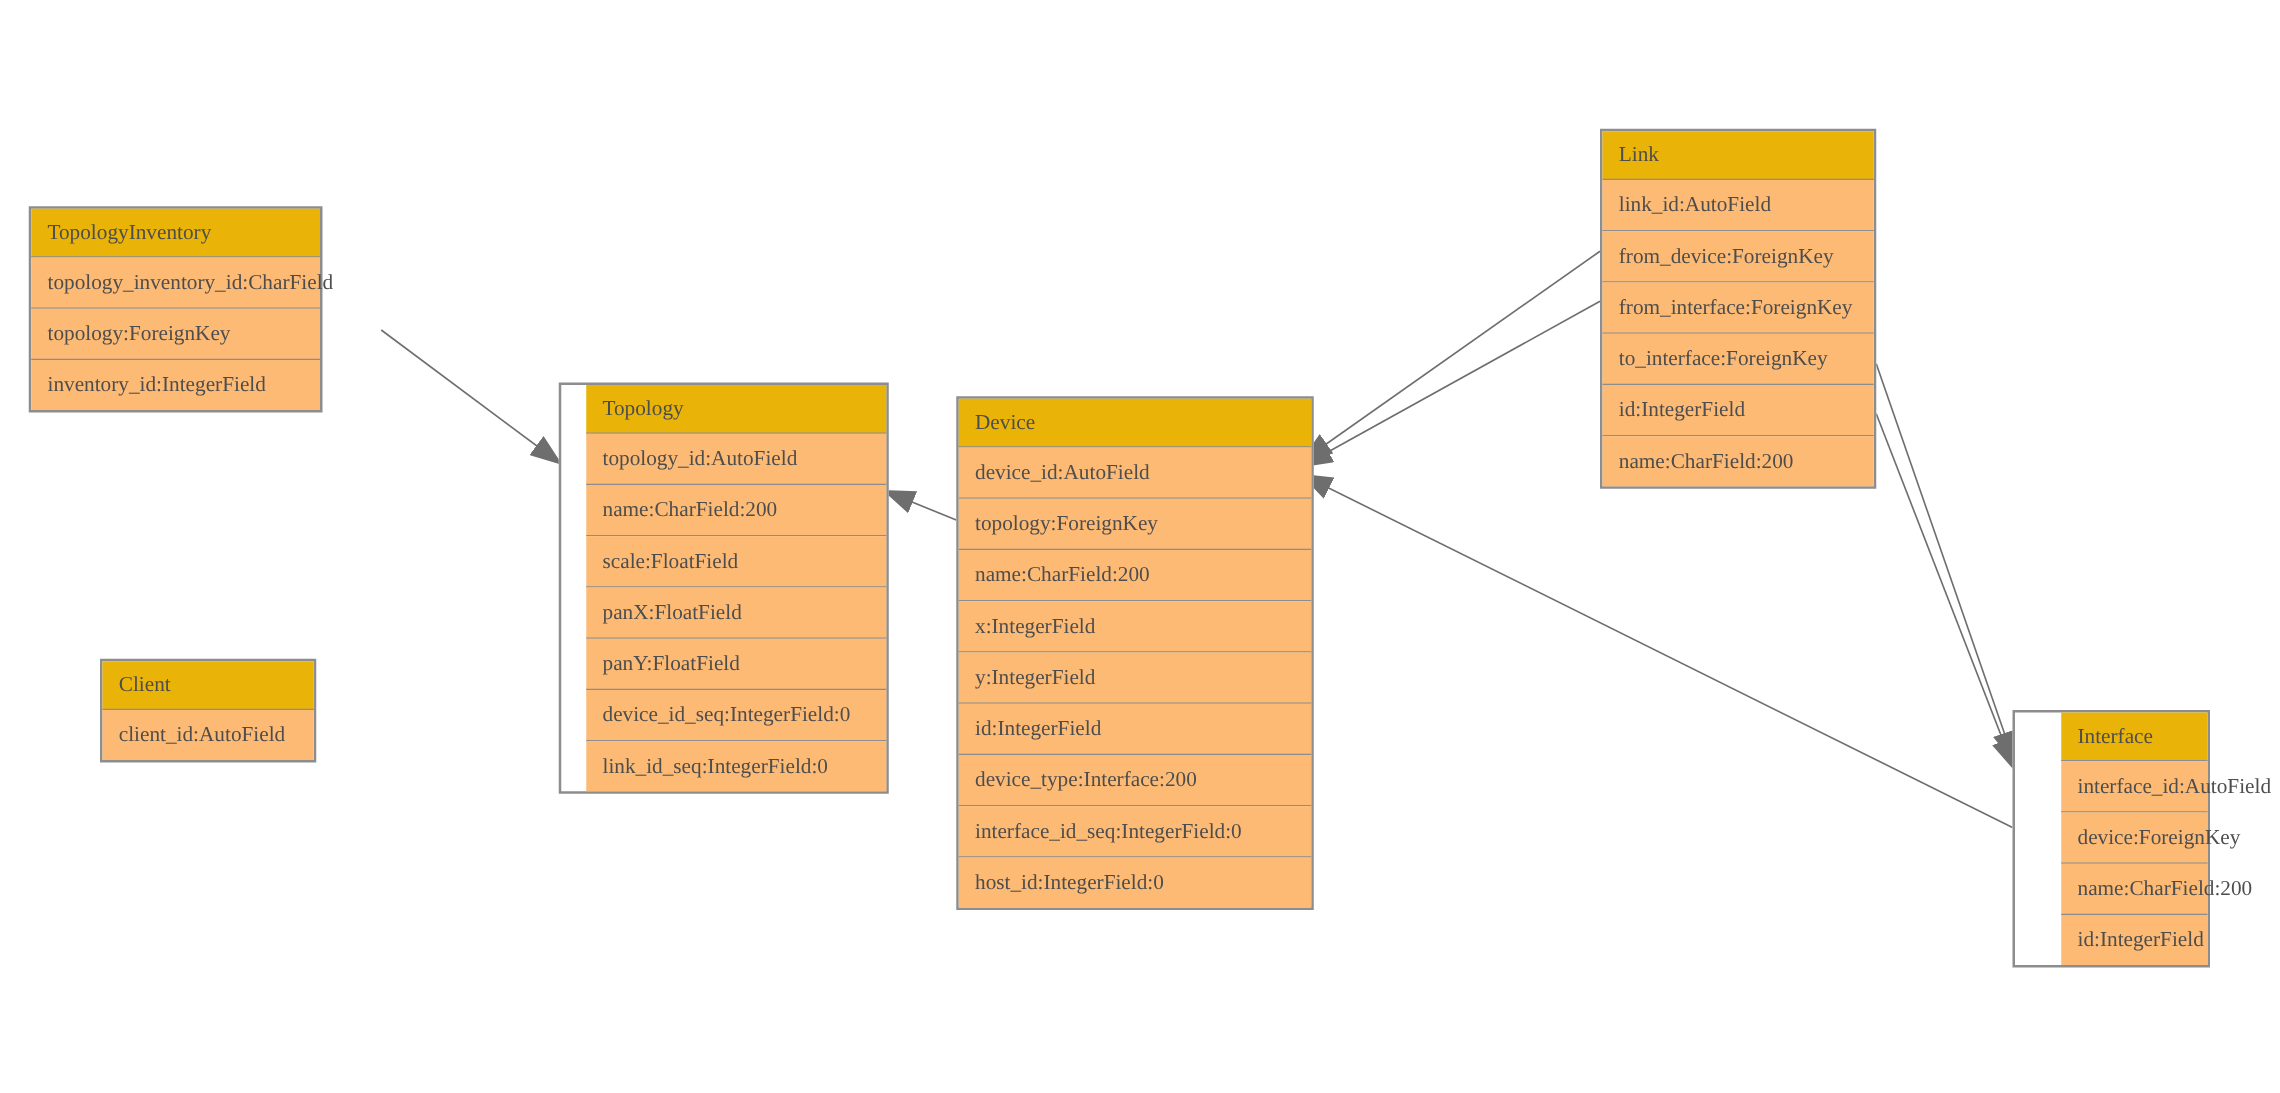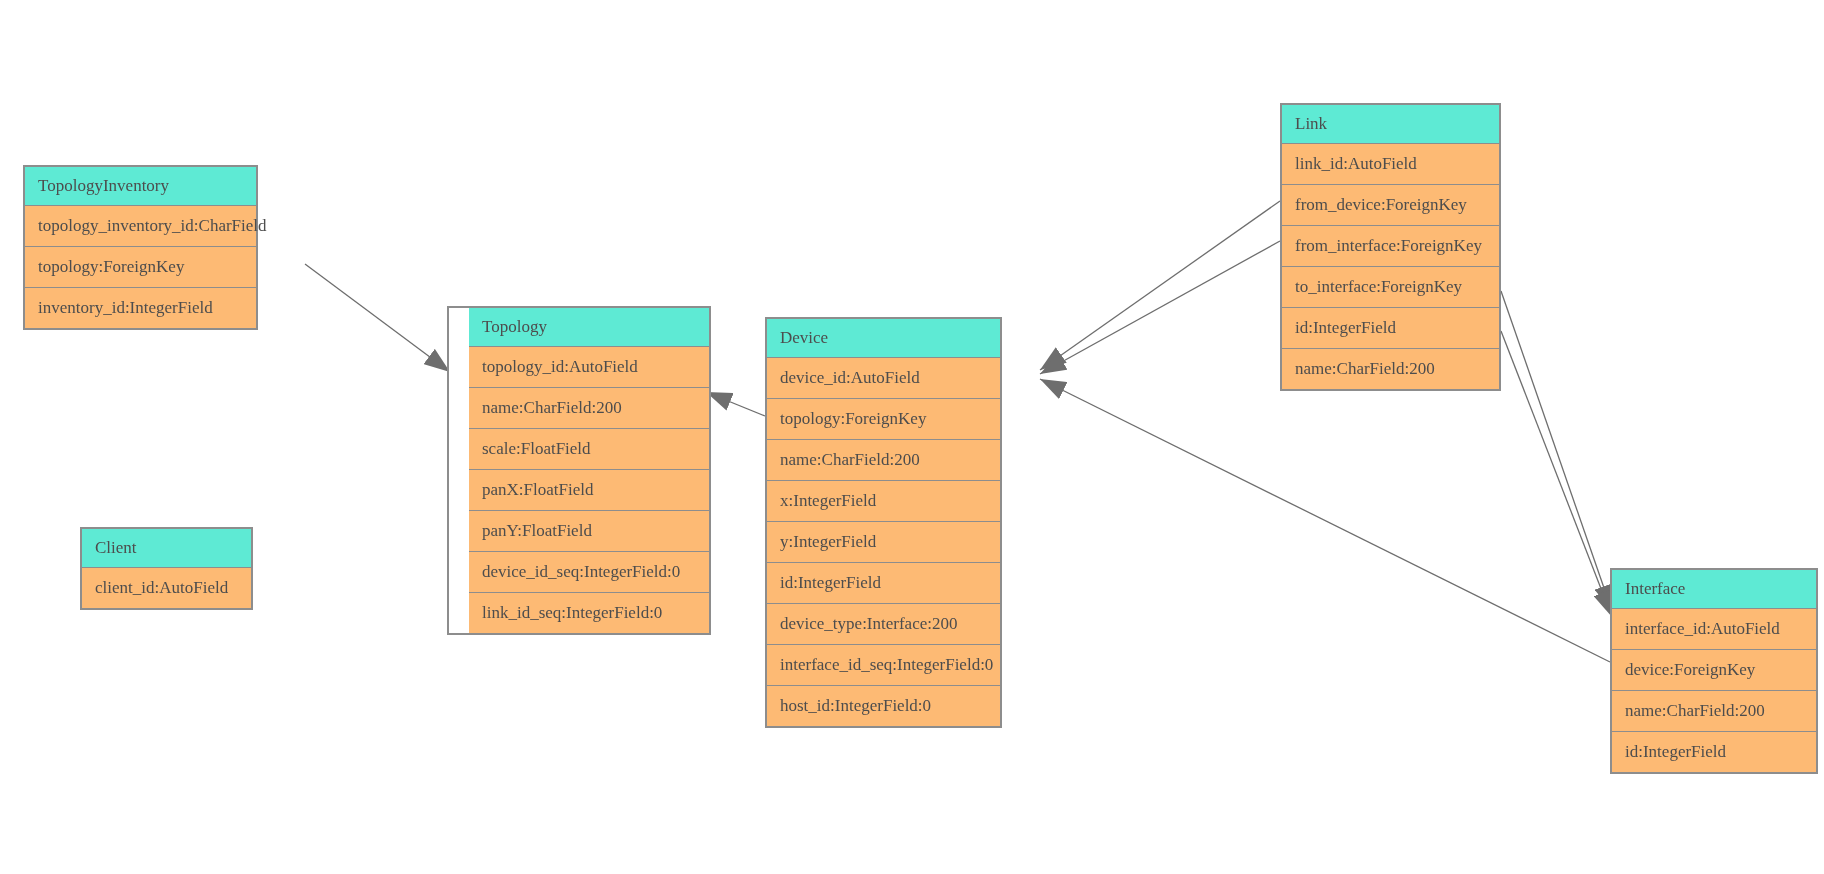--- a/index.html
+++ b/index.html
@@ -24,21 +24,21 @@
     pointer-events: none;
   }
   .entity {
     position: absolute;
     background: #ffffff;
     border: 2px solid #8d8d8d;
     box-sizing: border-box;
   }
   .entity-header {
     height: 38px;
-    background: #5eead4;
+    background: #eab308;
     border-bottom: 1px solid #8d8d8d;
     display: flex;
     align-items: center;
     padding-left: 13px;
     color: #4d4d4d;
     font-size: 17px;
     white-space: nowrap;
   }
   .entity-row {
     height: 40px;
@@ -102,21 +102,21 @@
       </div>
   </div>
 
   <div class="entity" style="left: 80px; top: 527px; width: 173px;">
     <div class="entity-header">Client</div>
     <div class="entity-rows">
         <div class="entity-row">client_id:AutoField</div>
       </div>
   </div>
 
-  <div class="entity" style="left: 765px; top: 317px; width: 237px;">
+  <div class="entity" style="left: 765px; top: 317px; width: 286px;">
     <div class="entity-header">Device</div>
     <div class="entity-rows">
         <div class="entity-row">device_id:AutoField</div>
         <div class="entity-row">topology:ForeignKey</div>
         <div class="entity-row">name:CharField:200</div>
         <div class="entity-row">x:IntegerField</div>
         <div class="entity-row">y:IntegerField</div>
         <div class="entity-row">id:IntegerField</div>
         <div class="entity-row">device_type:Interface:200</div>
         <div class="entity-row">interface_id_seq:IntegerField:0</div>
@@ -129,21 +129,21 @@
     <div class="entity-rows">
         <div class="entity-row">link_id:AutoField</div>
         <div class="entity-row">from_device:ForeignKey</div>
         <div class="entity-row">from_interface:ForeignKey</div>
         <div class="entity-row">to_interface:ForeignKey</div>
         <div class="entity-row">id:IntegerField</div>
         <div class="entity-row">name:CharField:200</div>
       </div>
   </div>
 
-  <div class="entity" style="left: 1610px; top: 568px; width: 208px;">
+  <div class="entity" style="left: 1610px; top: 568px; width: 158px; padding-left: 37px;">
     <div class="entity-header">Interface</div>
     <div class="entity-rows">
         <div class="entity-row">interface_id:AutoField</div>
         <div class="entity-row">device:ForeignKey</div>
         <div class="entity-row">name:CharField:200</div>
         <div class="entity-row">id:IntegerField</div>
       </div>
   </div>
 
 </div>

